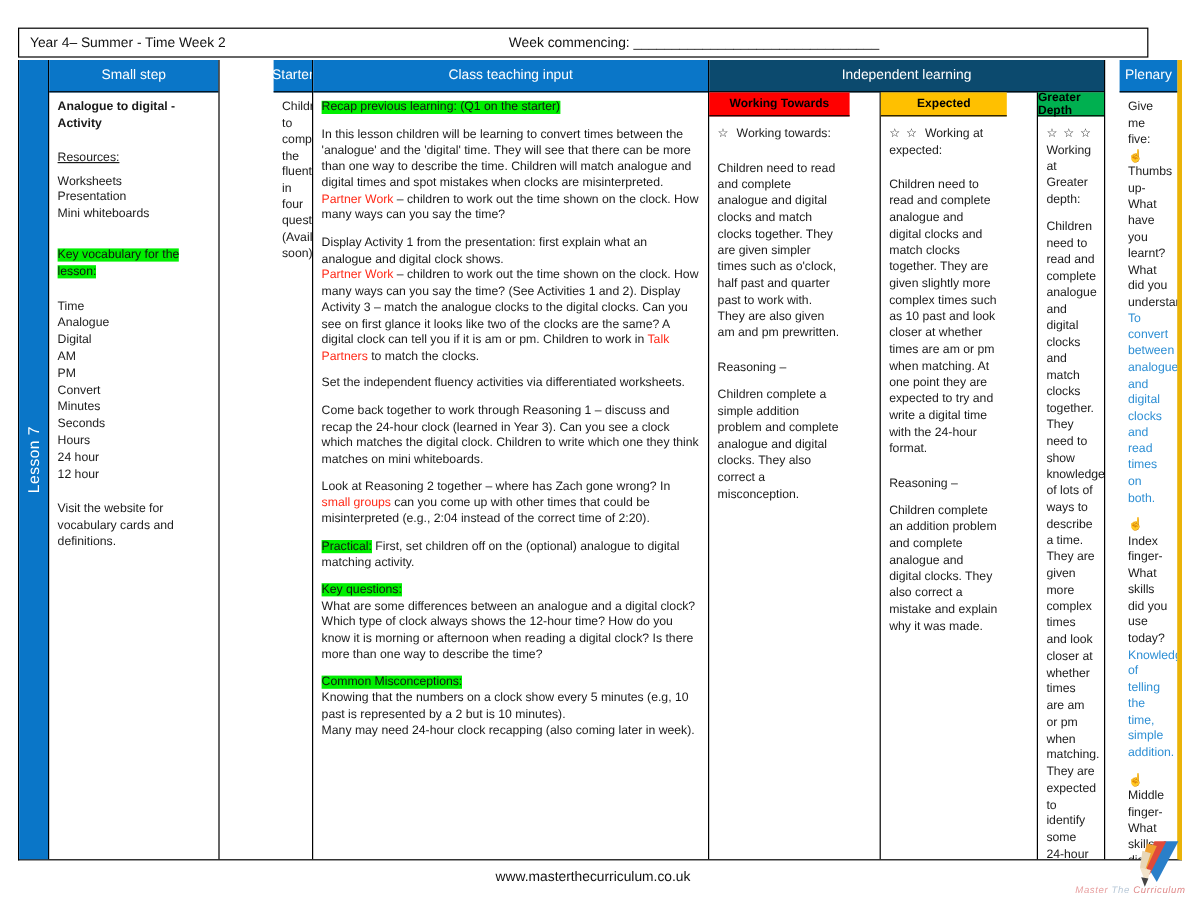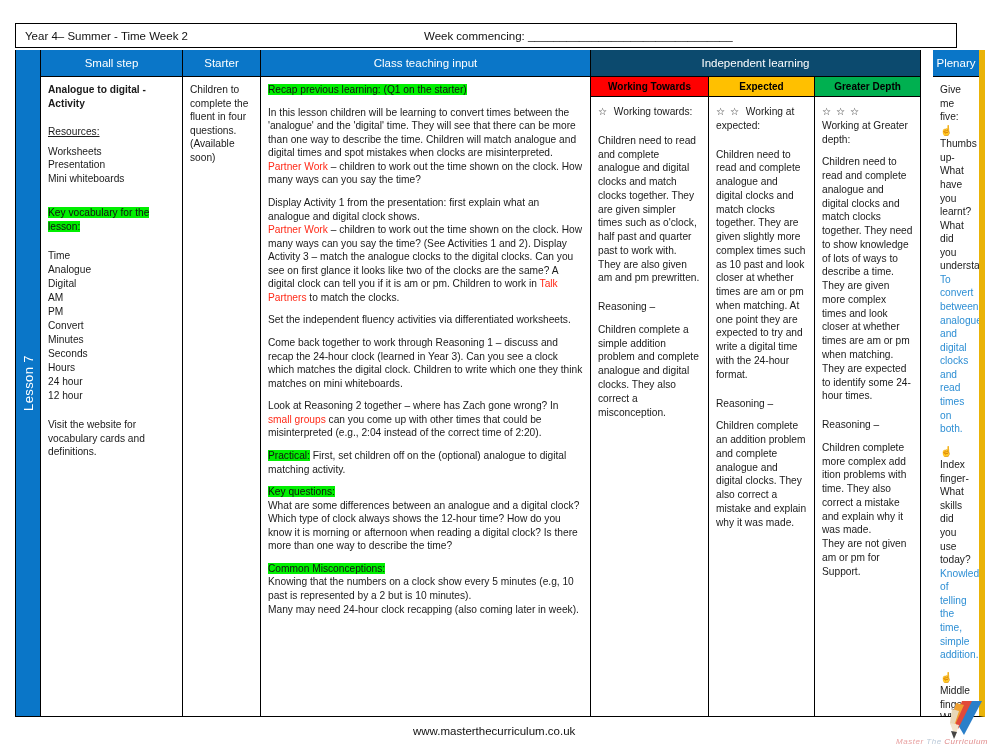--- a/index.html
+++ b/index.html
@@ -39,21 +39,21 @@
     white-space: nowrap;
   }
 
   
   .grid {
     position: absolute;
     left: 15px; top: 50px;
     width: 970px; height: 667px;
     display: flex;
     border-left: 1px solid #000;
-    border-right: 6px solid #eab308;
+    border-right: 4px solid #eab308;
     border-bottom: 1px solid #000;
     background: #fff;
   }
 
   
   .spine {
     width: 24px;
     background: #0a76c8;
     position: relative;
     flex: 0 0 24px;
@@ -93,36 +93,36 @@
     flex: 1 1 auto;
     padding: 6px 7px 4px 7px;
     overflow: hidden;
     font-size: 10.2px;
     line-height: 1.33;
     color: #1a1a1a;
   }
 
   
   .c-smallstep { width: 142px; flex: 0 0 142px; }
-  .c-starter   { width: 78px;  flex: 0 0 78px; }
+  .c-starter   { width: 78px;  flex: 0 0 78px; padding-left: 45px; }
   .c-teaching  { width: 330px; flex: 0 0 330px; }
   .c-indep     { width: 330px; flex: 0 0 330px; }
   .c-plenary   { width: 90px;  flex: 1 1 auto; padding-left: 12px; }
 
   
   .indep-head {
     background: #0c4a6e;
     color: #fff;
     font-size: 11.5px;
     height: 27px;
     display: flex; align-items: center; justify-content: center;
     border-bottom: 1px solid #000;
     flex: 0 0 27px;
   }
-  .indep-cols { display: flex; flex: 1 1 auto; min-height: 0; }
+  .indep-cols { display: flex; flex: 1 1 auto; min-height: 0; gap: 25px; }
   .sub { display: flex; flex-direction: column; min-width: 0; }
   .sub + .sub { border-left: 1px solid #000; }
   .sub-w1 { width: 117px; flex: 0 0 117px; }
   .sub-w2 { width: 106px; flex: 0 0 106px; }
   .sub-w3 { width: 106px; flex: 1 1 auto; }
   .sub-head {
     height: 20px; flex: 0 0 20px;
     display: flex; align-items: center; justify-content: center;
     font-size: 10px; font-weight: bold; color: #000;
     border-bottom: 1px solid #000;

